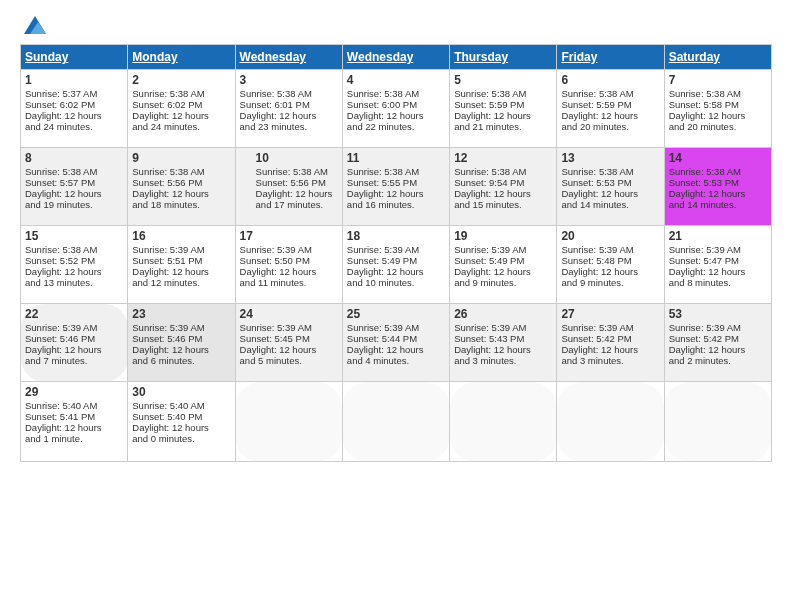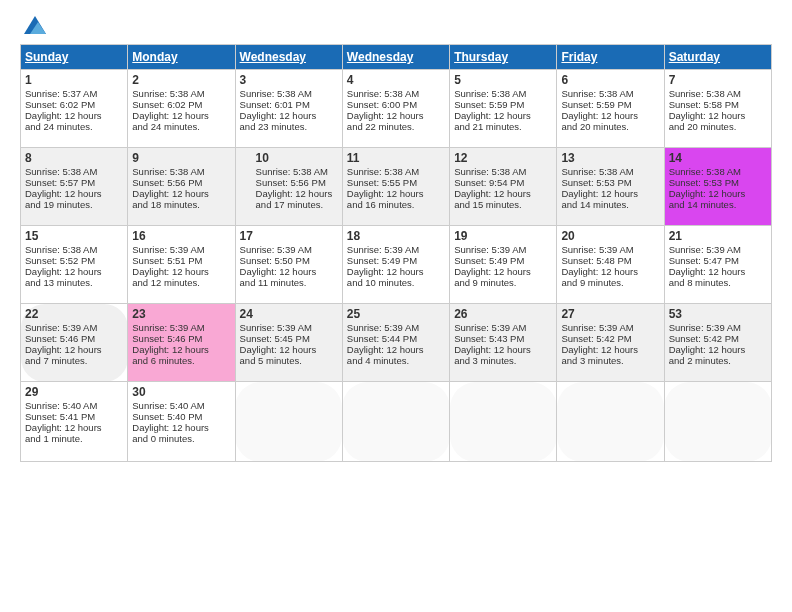--- a/index.html
+++ b/index.html
@@ -289,21 +289,21 @@
           </td>
         </tr>
         <tr>
           <td style="background: rgb(240, 240, 240); border-radius: 24px;">
             <span class="day-number">22</span>
             <div>Sunrise: 5:39 AM</div>
             <div>Sunset: 5:46 PM</div>
             <div>Daylight: 12 hours</div>
             <div>and 7 minutes.</div>
           </td>
-          <td style="background: #f9a8d4; margin-left: 20px;">
+          <td style="background: #e5e5e5; margin-left: 20px;">
             <span class="day-number">23</span>
             <div>Sunrise: 5:39 AM</div>
             <div>Sunset: 5:46 PM</div>
             <div>Daylight: 12 hours</div>
             <div>and 6 minutes.</div>
           </td>
           <td style="background: rgb(240, 240, 240);">
             <span class="day-number">24</span>
             <div>Sunrise: 5:39 AM</div>
             <div>Sunset: 5:45 PM</div>

